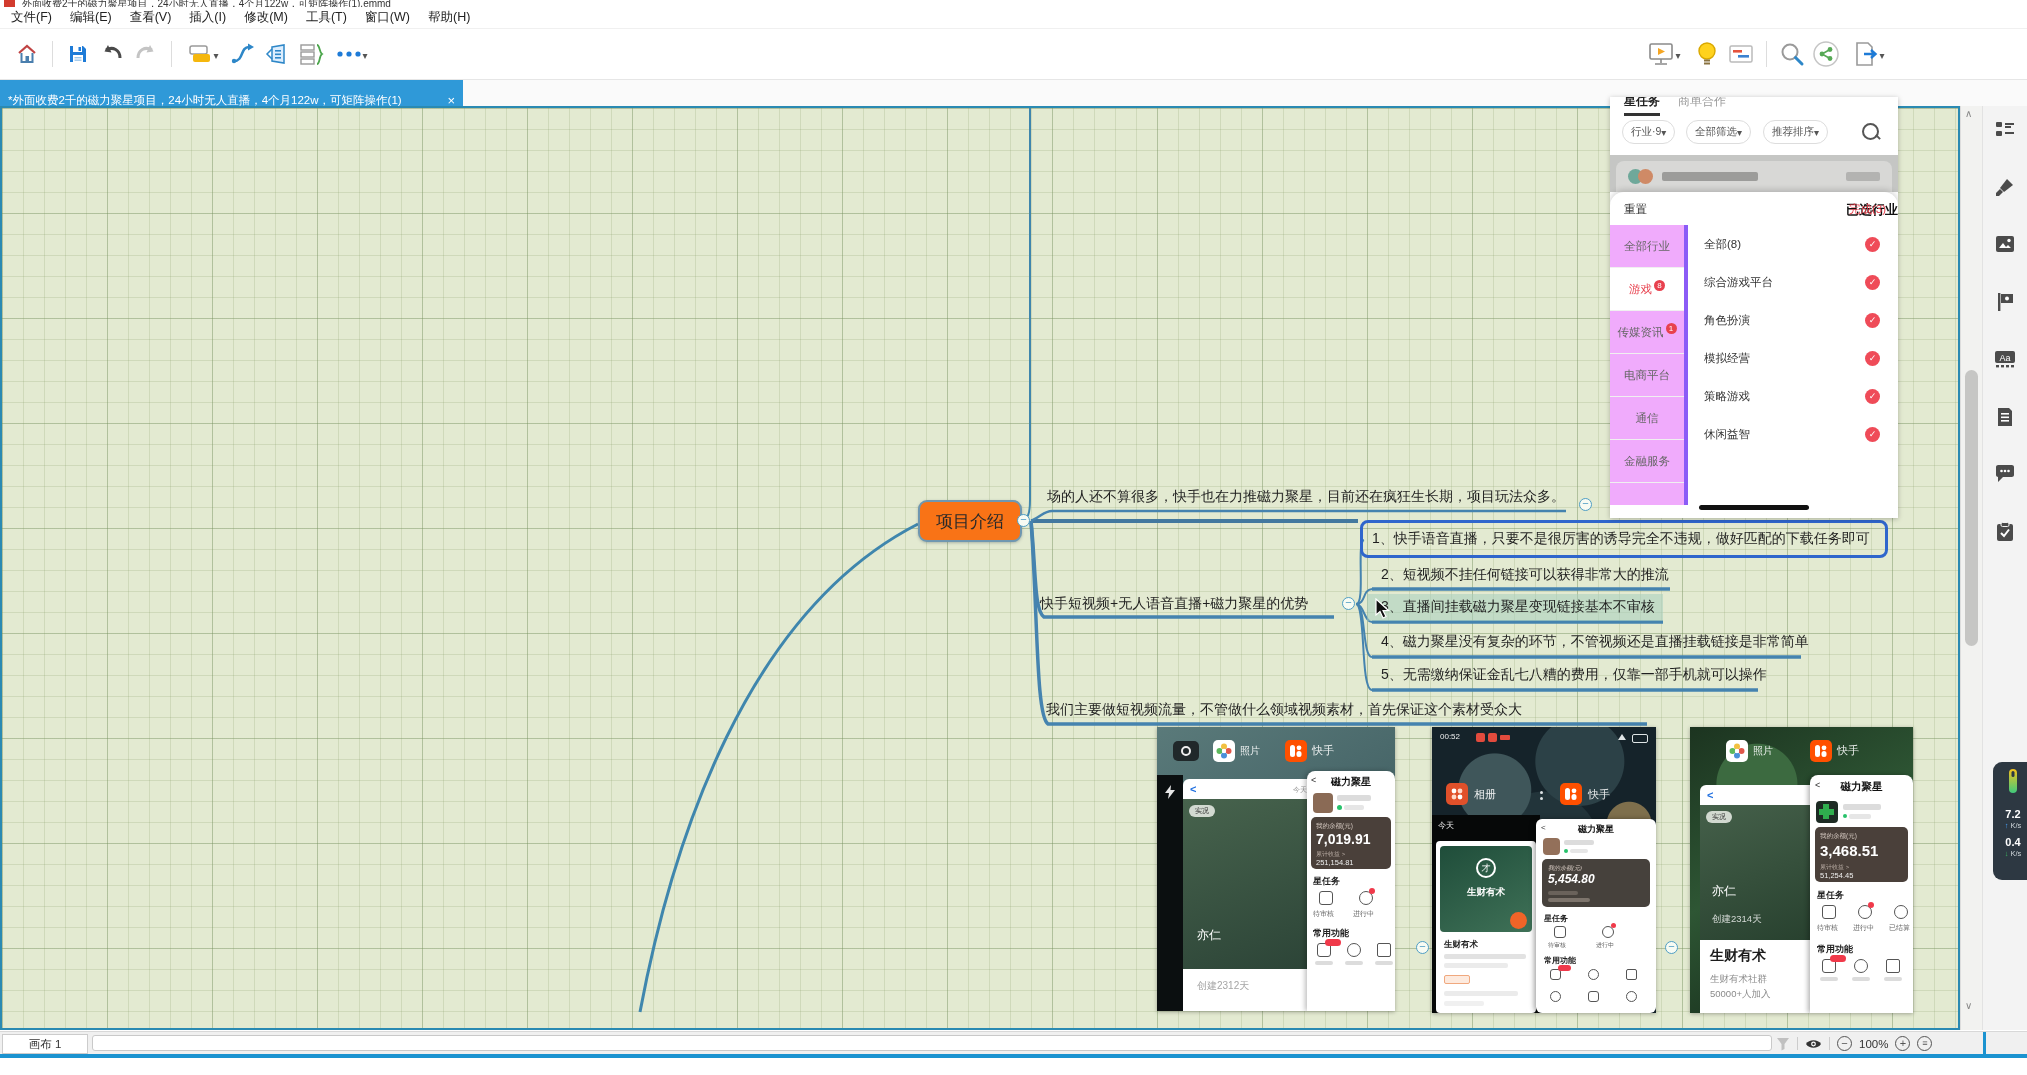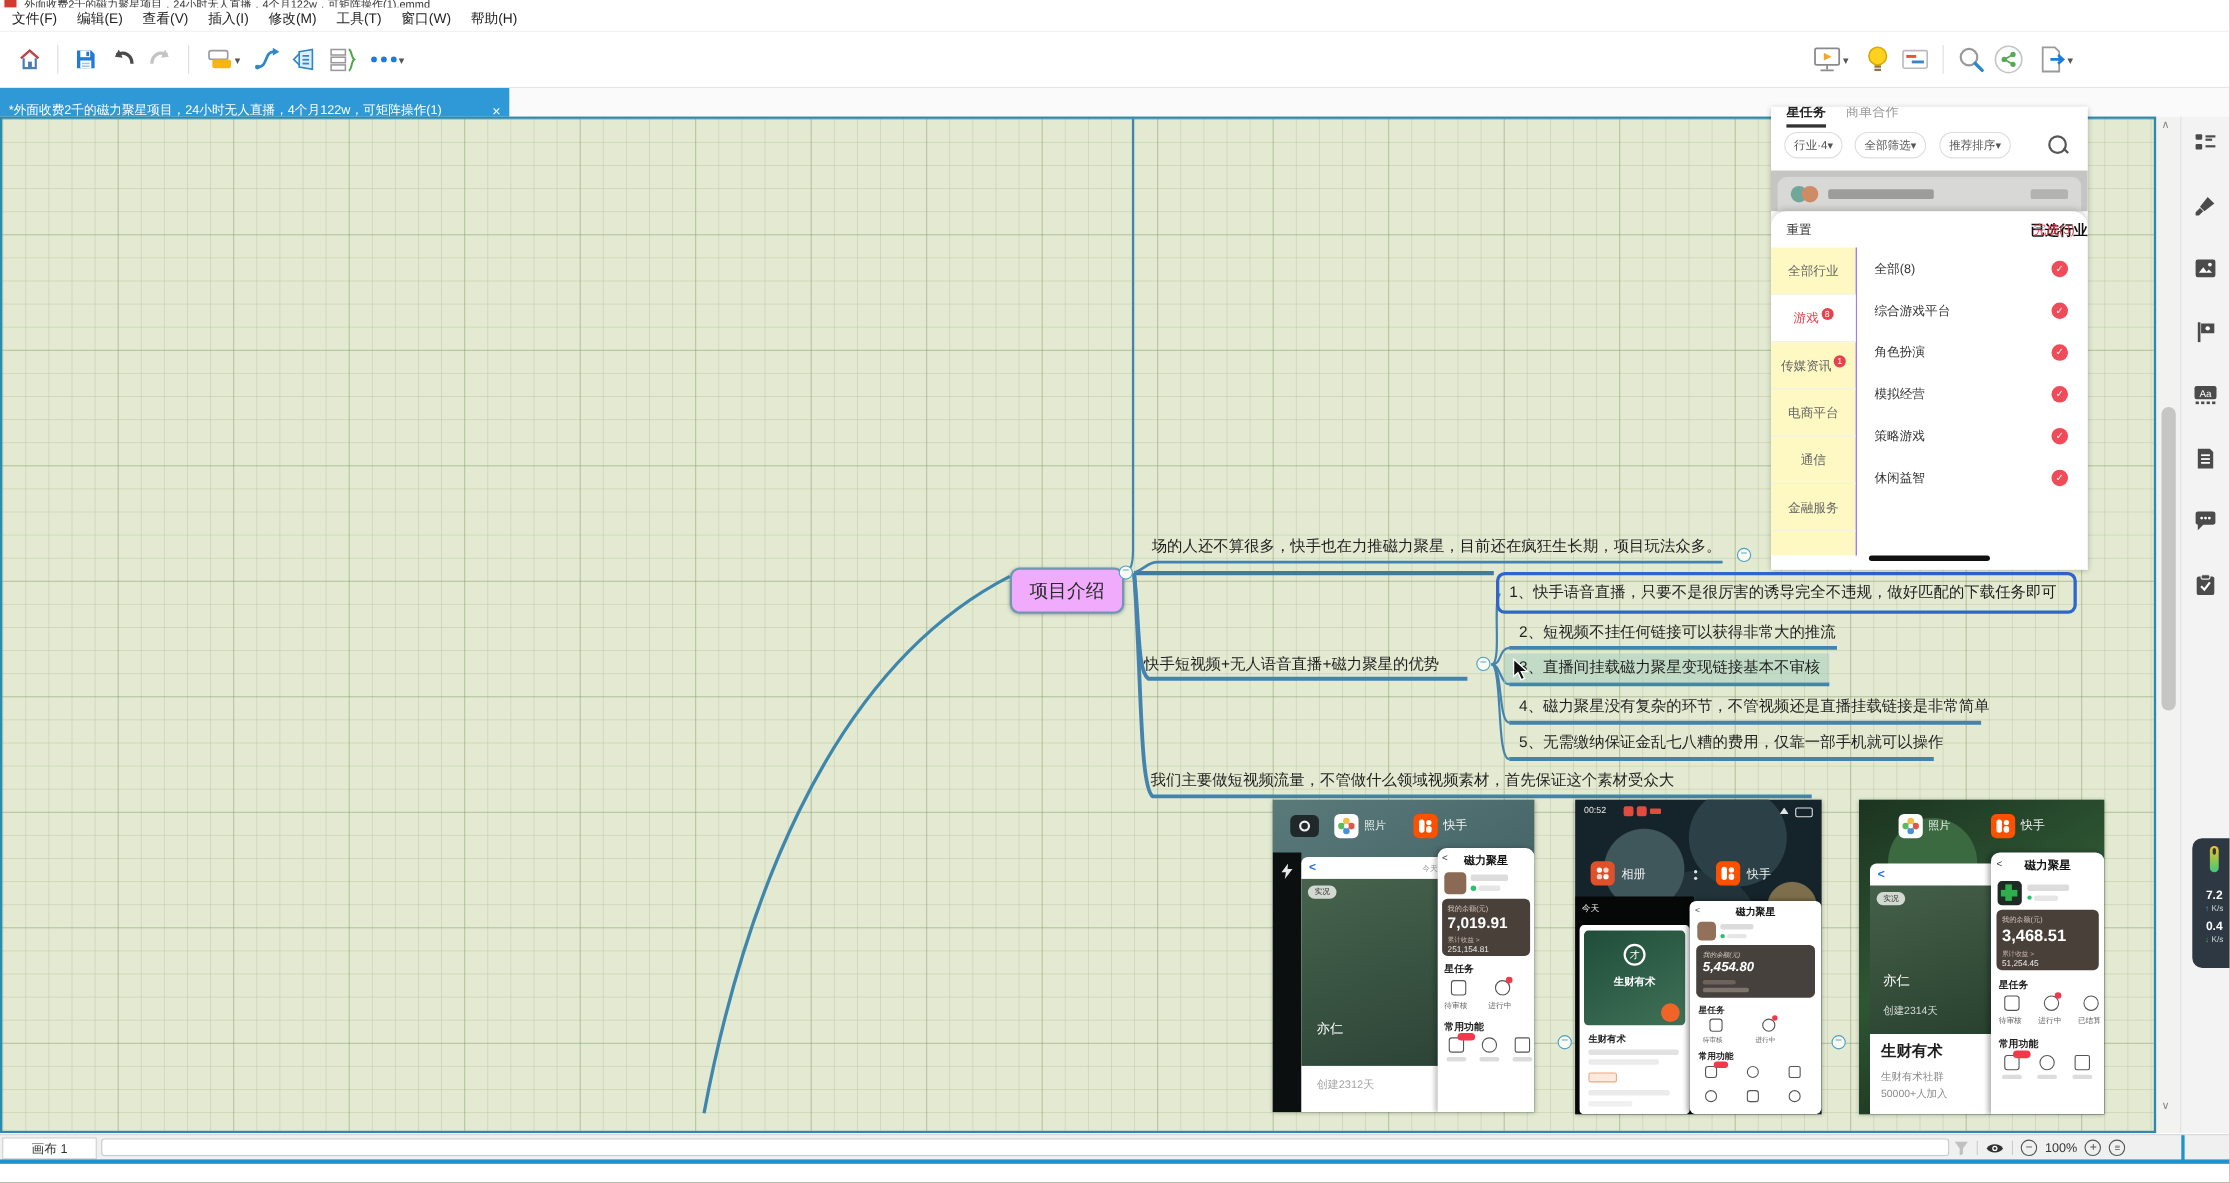--- a/index.html
+++ b/index.html
@@ -32,21 +32,21 @@
       linear-gradient(rgba(105,135,85,.30) 1px,transparent 1px),
       linear-gradient(90deg,rgba(105,135,85,.30) 1px,transparent 1px);
     background-size:21px 21px,21px 21px,105px 105px,105px 105px;}
   .vscroll{left:1960px;top:106px;width:22px;height:924px;background:#f2f2f0;border-left:1px solid #ddd;box-sizing:border-box;}
   .vthumb{position:absolute;left:4px;top:264px;width:13px;height:276px;background:#c6c6c4;border-radius:7px;}
   .sarrow{position:absolute;left:4px;font-size:10px;color:#888;}
   .sidebar{left:1982px;top:106px;width:45px;height:924px;background:#f3f3f3;border-left:1px solid #e2e2e2;box-sizing:border-box;}
   .sbicon{position:absolute;left:11px;width:22px;height:22px;display:flex;align-items:center;justify-content:center;}
   
   .mmtext{position:absolute;font-size:14px;color:#1f1f1f;white-space:nowrap;}
-  .rootnode{position:absolute;left:918px;top:516px;width:104px;height:42px;background:#f0abfc;border:2px solid #6f97b0;
+  .rootnode{position:absolute;left:918px;top:500px;width:104px;height:42px;background:#f97316;border:2px solid #6f97b0;
     border-radius:9px;box-sizing:border-box;display:flex;align-items:center;justify-content:center;
     font-size:17px;color:#2a2a2a;box-shadow:0 1px 3px rgba(60,80,90,.35);}
   .selbox{position:absolute;left:1360px;top:520px;width:528px;height:38px;border:3px solid #2f66cc;border-radius:8px;
     box-sizing:border-box;display:flex;align-items:center;padding-left:9px;font-size:14px;color:#1f1f1f;}
   .hl3{position:absolute;left:1367px;top:594px;width:296px;height:27px;background:rgba(168,205,190,.55);}
   .collapse{position:absolute;width:13px;height:13px;border-radius:50%;background:#f7fbf3;border:1.5px solid #4f9ec4;
     box-sizing:border-box;color:#4f9ec4;font-size:11px;line-height:9px;text-align:center;}
   .collapse::after{content:"−";}
   
   .fpanel{left:1610px;top:97px;width:288px;height:421px;background:#fff;box-shadow:0 1px 5px rgba(0,0,0,.25);overflow:hidden;}
@@ -57,21 +57,21 @@
   .fsearch{position:absolute;left:252px;top:26px;width:13px;height:13px;border:2px solid #555;border-radius:50%;}
   .fsearch::after{content:"";position:absolute;left:11px;top:11px;width:6px;height:2px;background:#555;transform:rotate(45deg);}
   .dimband{position:absolute;left:0;top:58px;width:288px;height:37px;background:#c5c6c4;}
   .dimcard{position:absolute;left:6px;top:6px;width:276px;height:31px;background:#d8d8d6;border-radius:8px 8px 0 0;}
   .bar{background:#9c9c9a;border-radius:2px;position:absolute;}
   .sheet{position:absolute;left:0;top:95px;width:288px;height:326px;background:#fff;border-radius:14px 14px 0 0;box-shadow:0 -2px 6px rgba(0,0,0,.18);}
   .sh-head{position:absolute;left:0;top:0;width:100%;height:33px;}
   .sh-reset{position:absolute;left:14px;top:10px;font-size:11.5px;color:#333;}
   .sh-title{position:absolute;left:0;top:9px;width:100%;text-align:right;font-size:13px;font-weight:bold;color:#111;}
   .sh-done{position:absolute;right:12px;top:10px;font-size:11.5px;color:#e8414e;}
-  .catcol{position:absolute;left:0;top:33px;width:78px;height:280px;background:#fef9c3;border-right:1px solid #8b5cf6;box-sizing:border-box;}
+  .catcol{position:absolute;left:0;top:33px;width:78px;height:280px;background:#f0abfc;border-right:4px solid #8b5cf6;box-sizing:border-box;}
   .catrow{height:42px;display:flex;align-items:center;justify-content:center;font-size:11.5px;color:#666;border-bottom:1px solid #f0f0f0;}
   .catrow.active{color:#e8414e;background:#fff;}
   .cbadge{display:inline-block;min-width:11px;height:11px;border-radius:6px;background:#e8414e;color:#fff;font-size:8px;
     line-height:11px;text-align:center;margin-left:2px;transform:translateY(-4px);}
   .cbadge:empty{display:none;}
   .optcol{position:absolute;left:78px;top:33px;width:210px;height:280px;}
   .optrow{height:38px;position:relative;display:flex;align-items:center;padding-left:16px;font-size:11.5px;color:#333;}
   .chk{position:absolute;right:18px;width:15px;height:15px;border-radius:50%;background:#ef4b58;color:#fff;
     font-size:9px;line-height:15px;text-align:center;}
   .chk::after{content:"✓";}
@@ -306,21 +306,21 @@
   <div class="collapse" style="left:1665px;top:941px;"></div>
 
   <svg class="a" style="left:1374px;top:598px;" width="18" height="22" viewBox="0 0 18 22">
     <path d="M2,1 L2,17 L6,13.5 L9,20 L12,18.5 L9,12.5 L14.5,12.5 Z" fill="#111" stroke="#fff" stroke-width="1.2"></path>
   </svg>
 
   <div class="a fpanel">
     <span class="fp-tab1">星任务</span>
     <span class="fp-tab2">商单合作</span>
     <span class="chip" style="left:12px;">
-        <span>行业·4</span>
+        <span>行业·9</span>
         <span class="caret"></span>
       </span>
     <span class="chip" style="left:76px;">
         <span>全部筛选</span>
         <span class="caret"></span>
       </span>
     <span class="chip" style="left:153px;">
         <span>推荐排序</span>
         <span class="caret"></span>
       </span>

